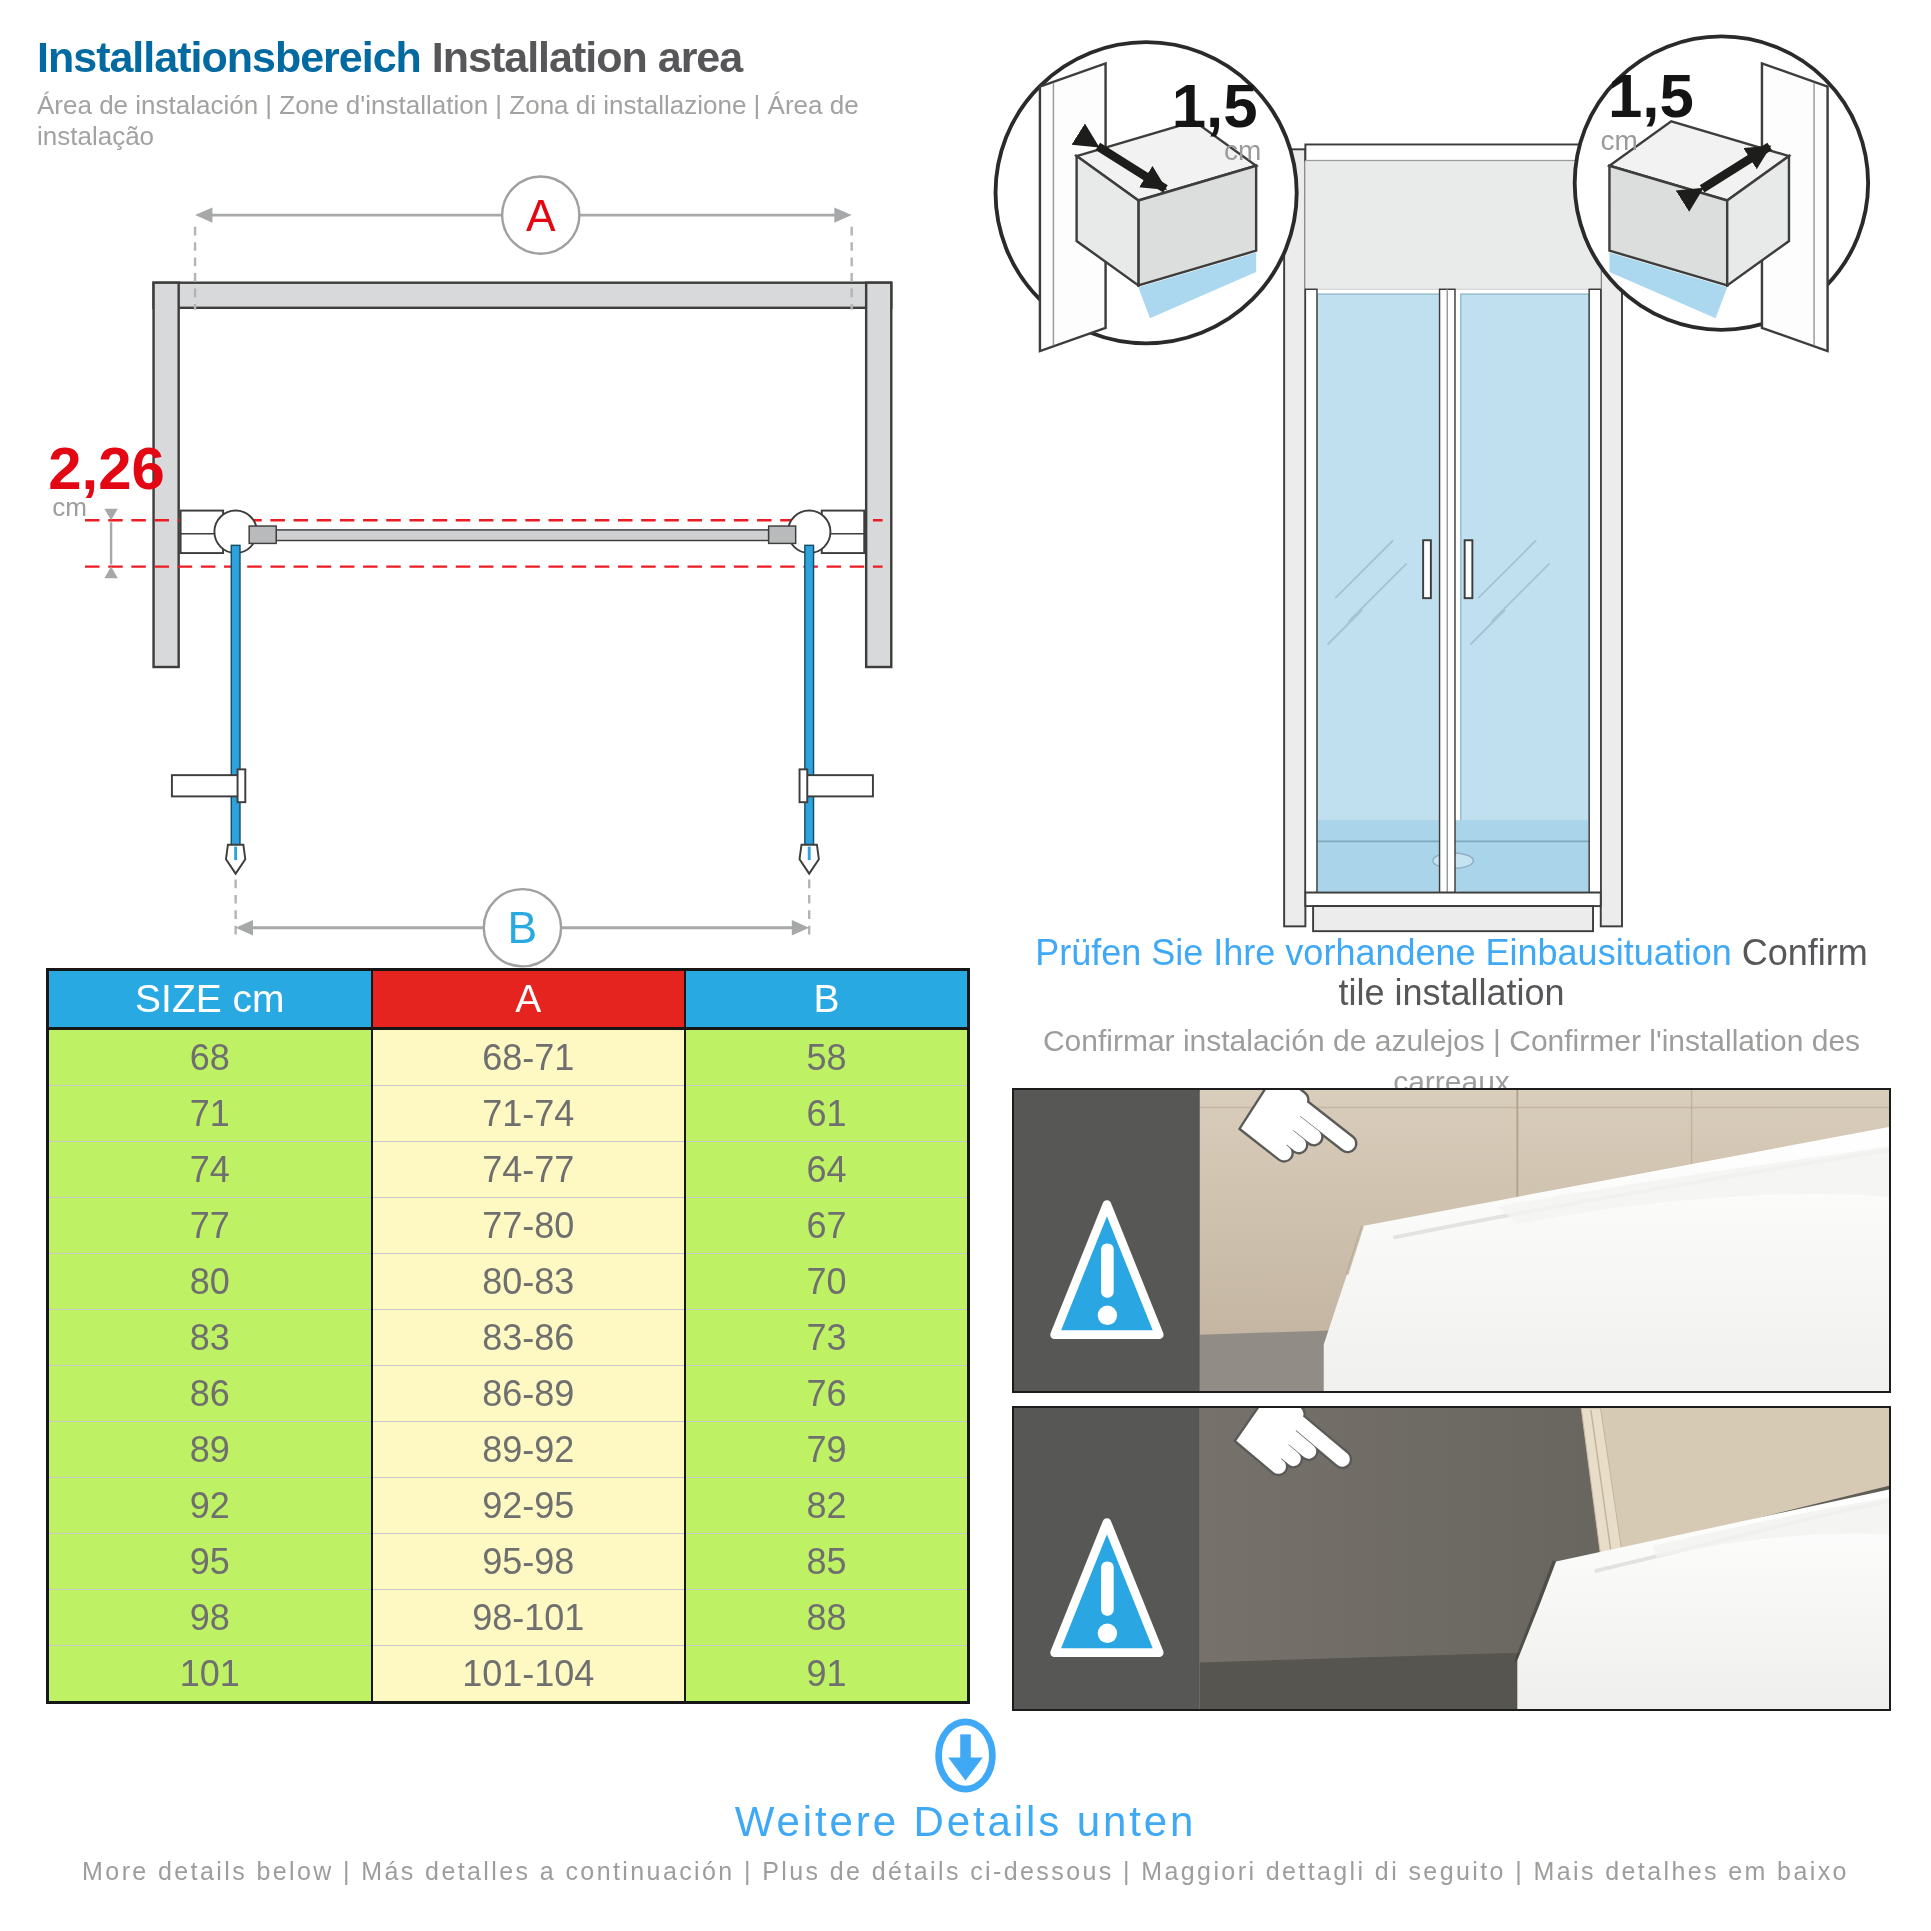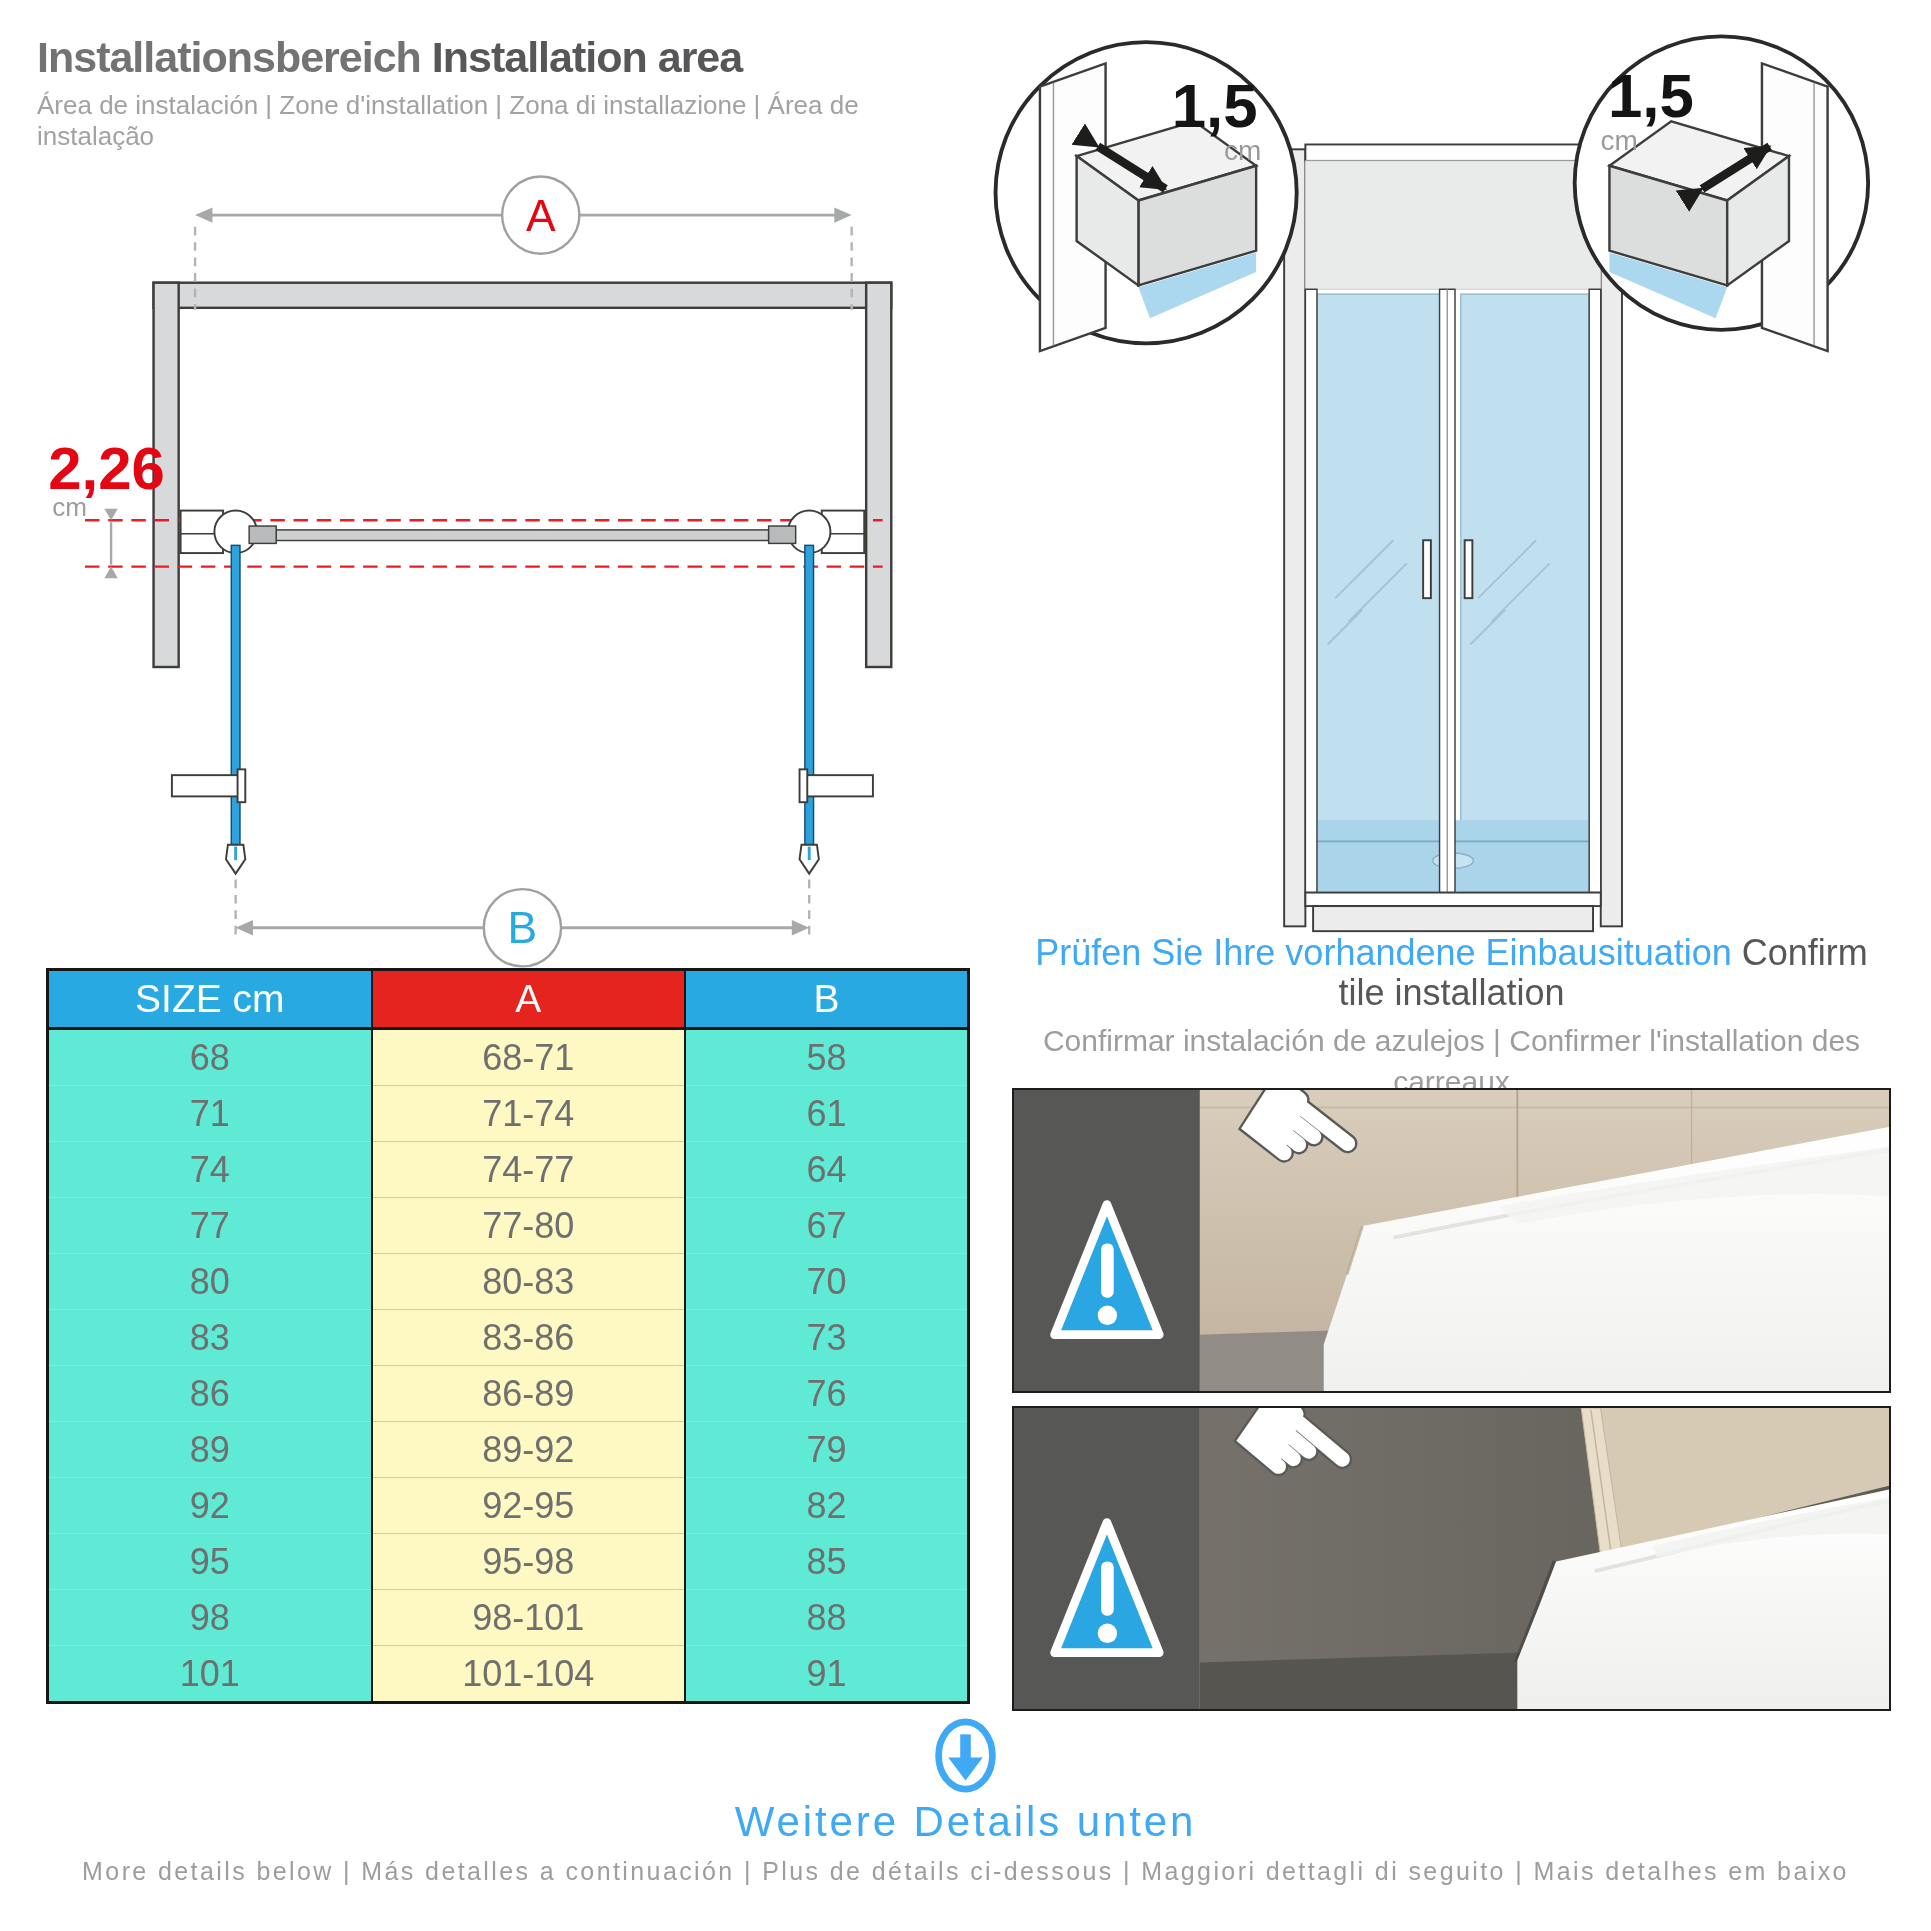--- a/index.html
+++ b/index.html
@@ -2,37 +2,37 @@
 <html><head>
 <meta charset="utf-8">
 <style>
   html,body{margin:0;padding:0;background:#fff;}
   .page{position:relative;width:1931px;height:1931px;background:#ffffff;overflow:hidden;
         font-family:"Liberation Sans", sans-serif;}
 
   
   .hdr-left{position:absolute;left:37px;top:35px;width:869px;}
   .hdr-left h1{margin:0;font-size:43px;font-weight:600;letter-spacing:-1px;line-height:1.05;}
-  .hdr-left h1 .t-de{color:#737373;}
+  .hdr-left h1 .t-de{color:#0369a1;}
   .hdr-left h1 .t-en{color:#57575a;font-weight:700;}
   .hdr-left .sub{margin:9.7px 0 0 0;font-size:26px;color:#a2a2a1;letter-spacing:0px;}
 
   
   .topview{position:absolute;left:29px;top:130px;}
   .frontview{position:absolute;left:980px;top:19.3px;}
 
   
   .size-table{position:absolute;left:46px;top:968px;width:924px;border-collapse:collapse;
               table-layout:fixed;border:3.9px solid #161616;}
   .size-table th{height:54px;font-size:39px;font-weight:400;color:#ffffff;text-align:center;
                  border-bottom:3.9px solid #161616;}
   .size-table th.c1,.size-table th.c3{background:#29a9e1;}
   .size-table th.c2{background:#e5241f;}
   .size-table th + th, .size-table td + td{border-left:2.9px solid #161616;}
-  .size-table td{height:53px;font-size:36px;color:#6f6f6f;text-align:center;background:#5eead4;
+  .size-table td{height:53px;font-size:36px;color:#6f6f6f;text-align:center;background:#bef264;
                  border-top:1.9px solid #c9c9c9;}
   .size-table td.col-a{background:#fef9c3;margin-top:9px;}
   .size-table tbody tr:first-child td{border-top:none;}
 
   
   .confirm{position:absolute;left:1012px;top:933px;width:879px;text-align:center;}
   .confirm .line1{font-size:36px;line-height:1.1;}
   .confirm .line1 .t-de{color:#3fa9f5;}
   .confirm .line1 .t-en{color:#57575a;}
   .confirm .subs{margin-top:7.7px;font-size:30px;color:#9d9d9c;line-height:1.38;}

